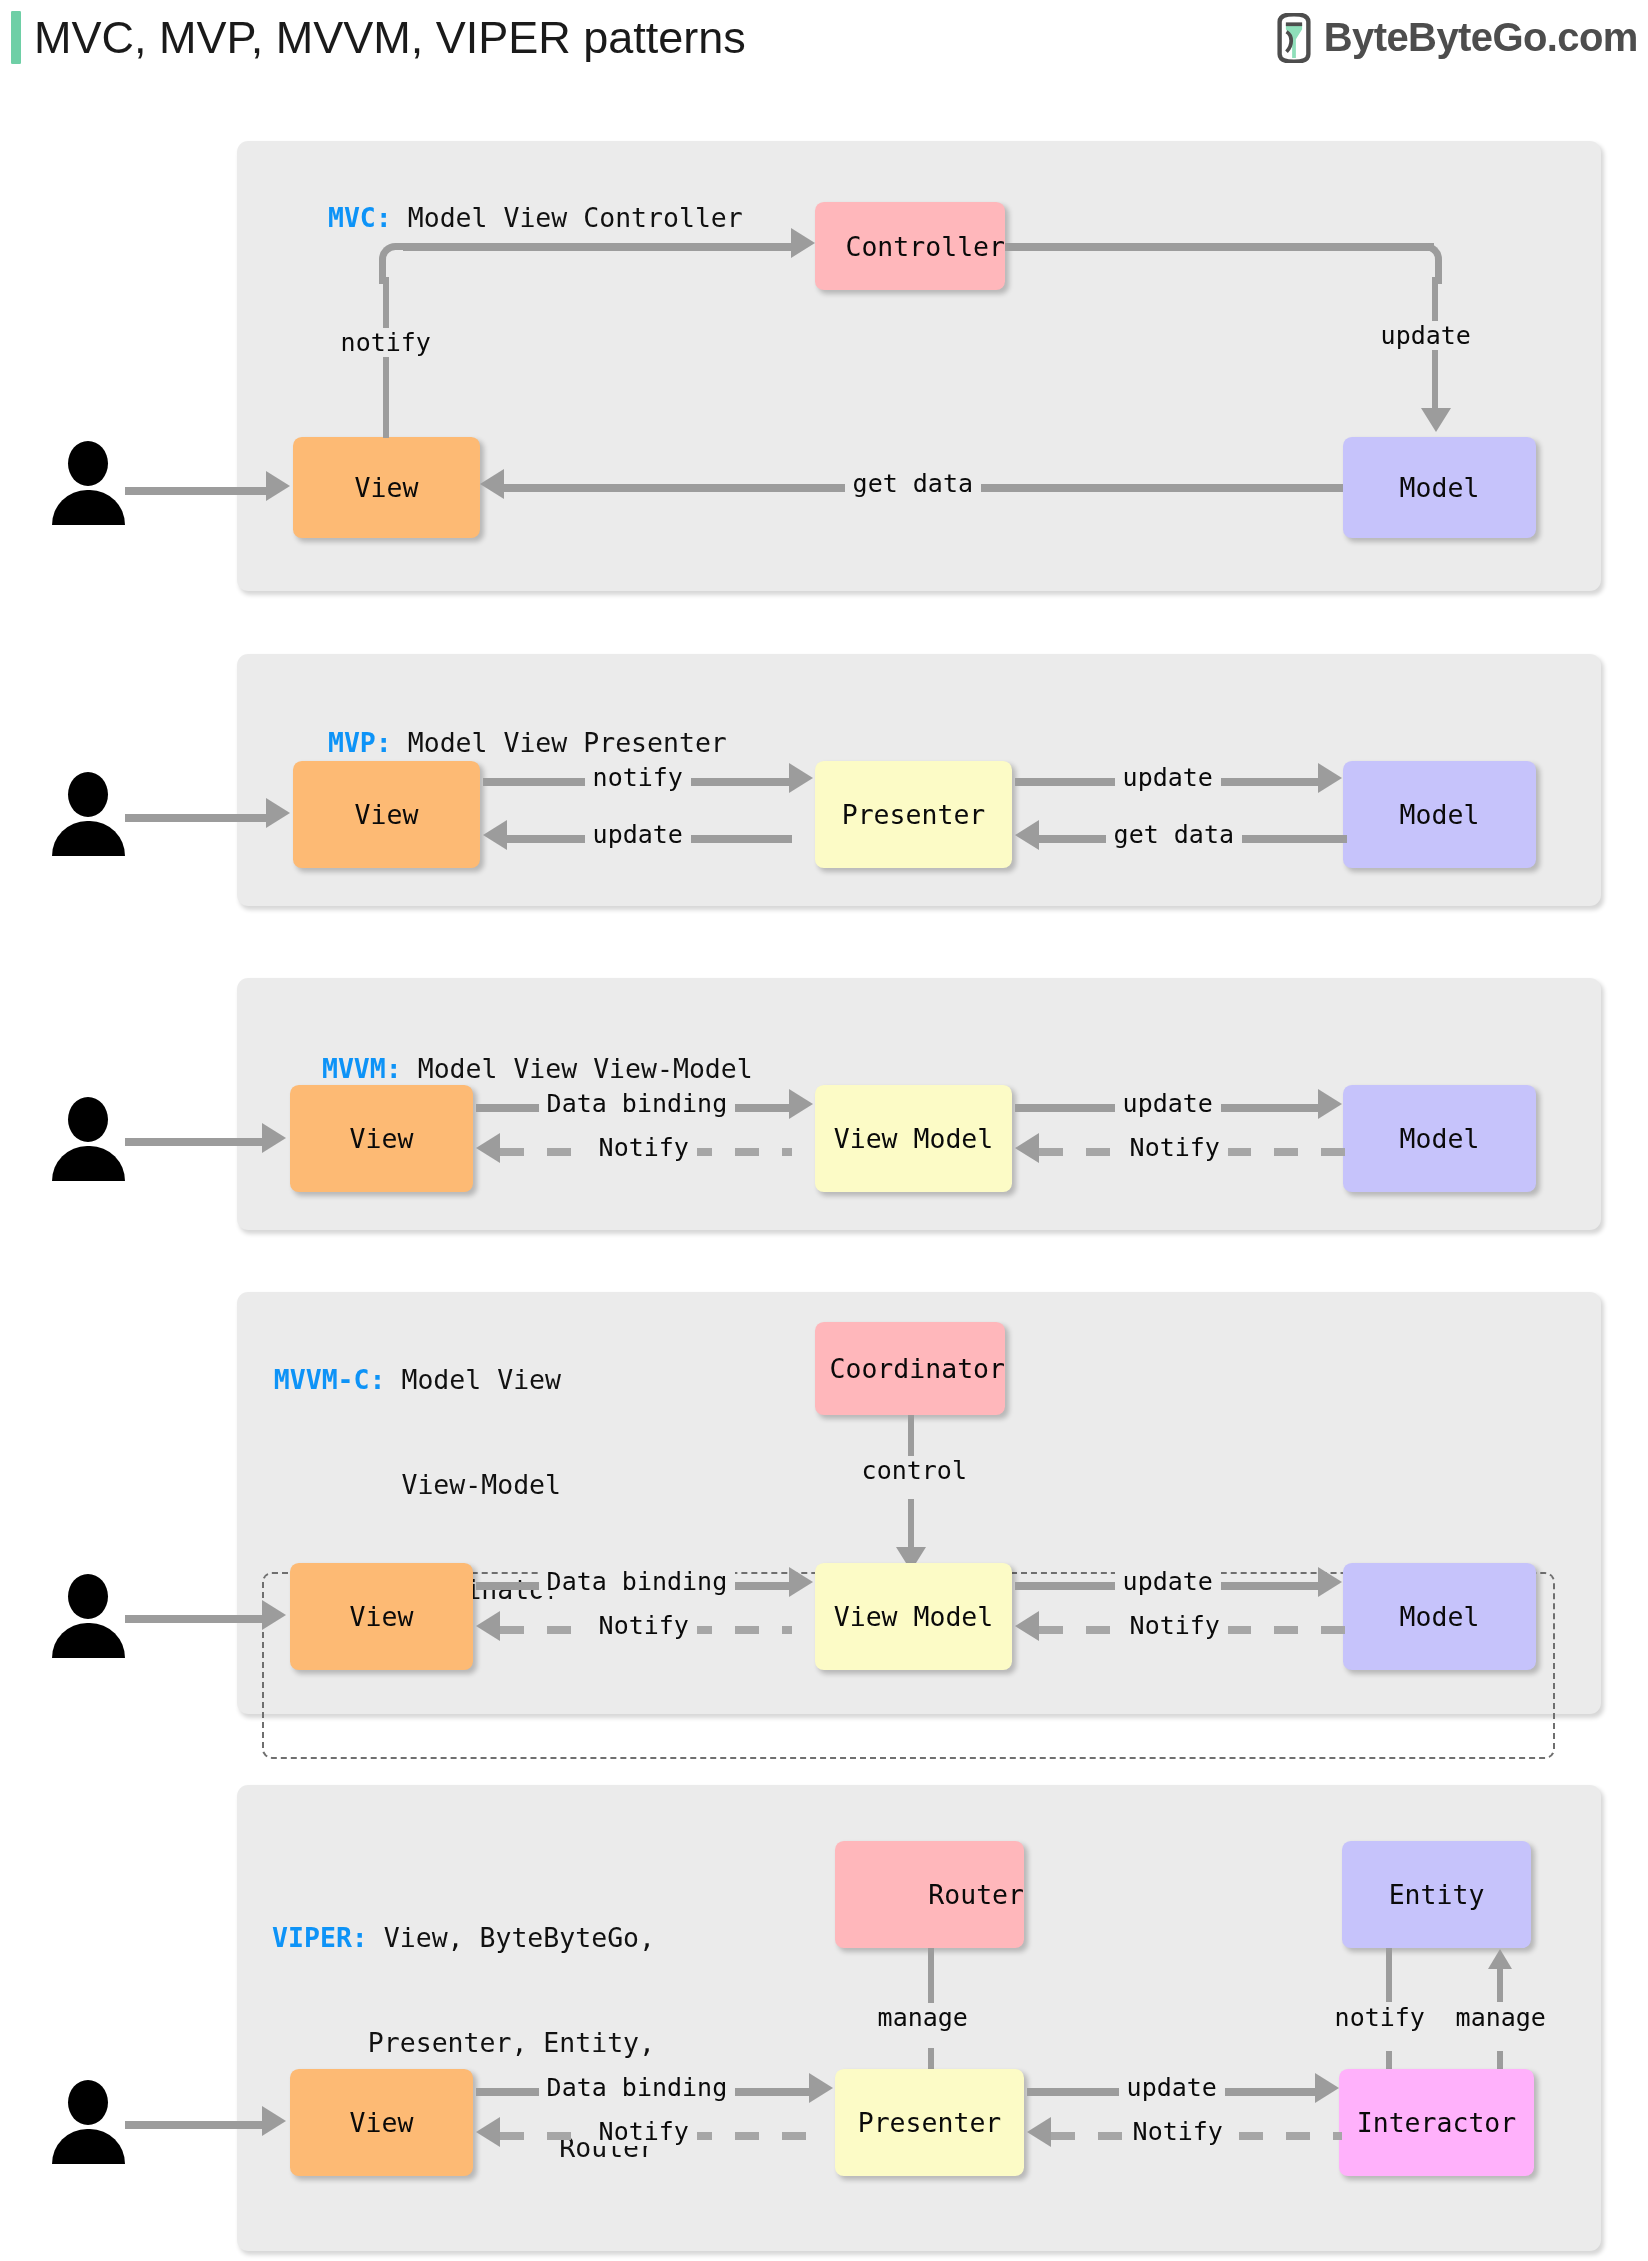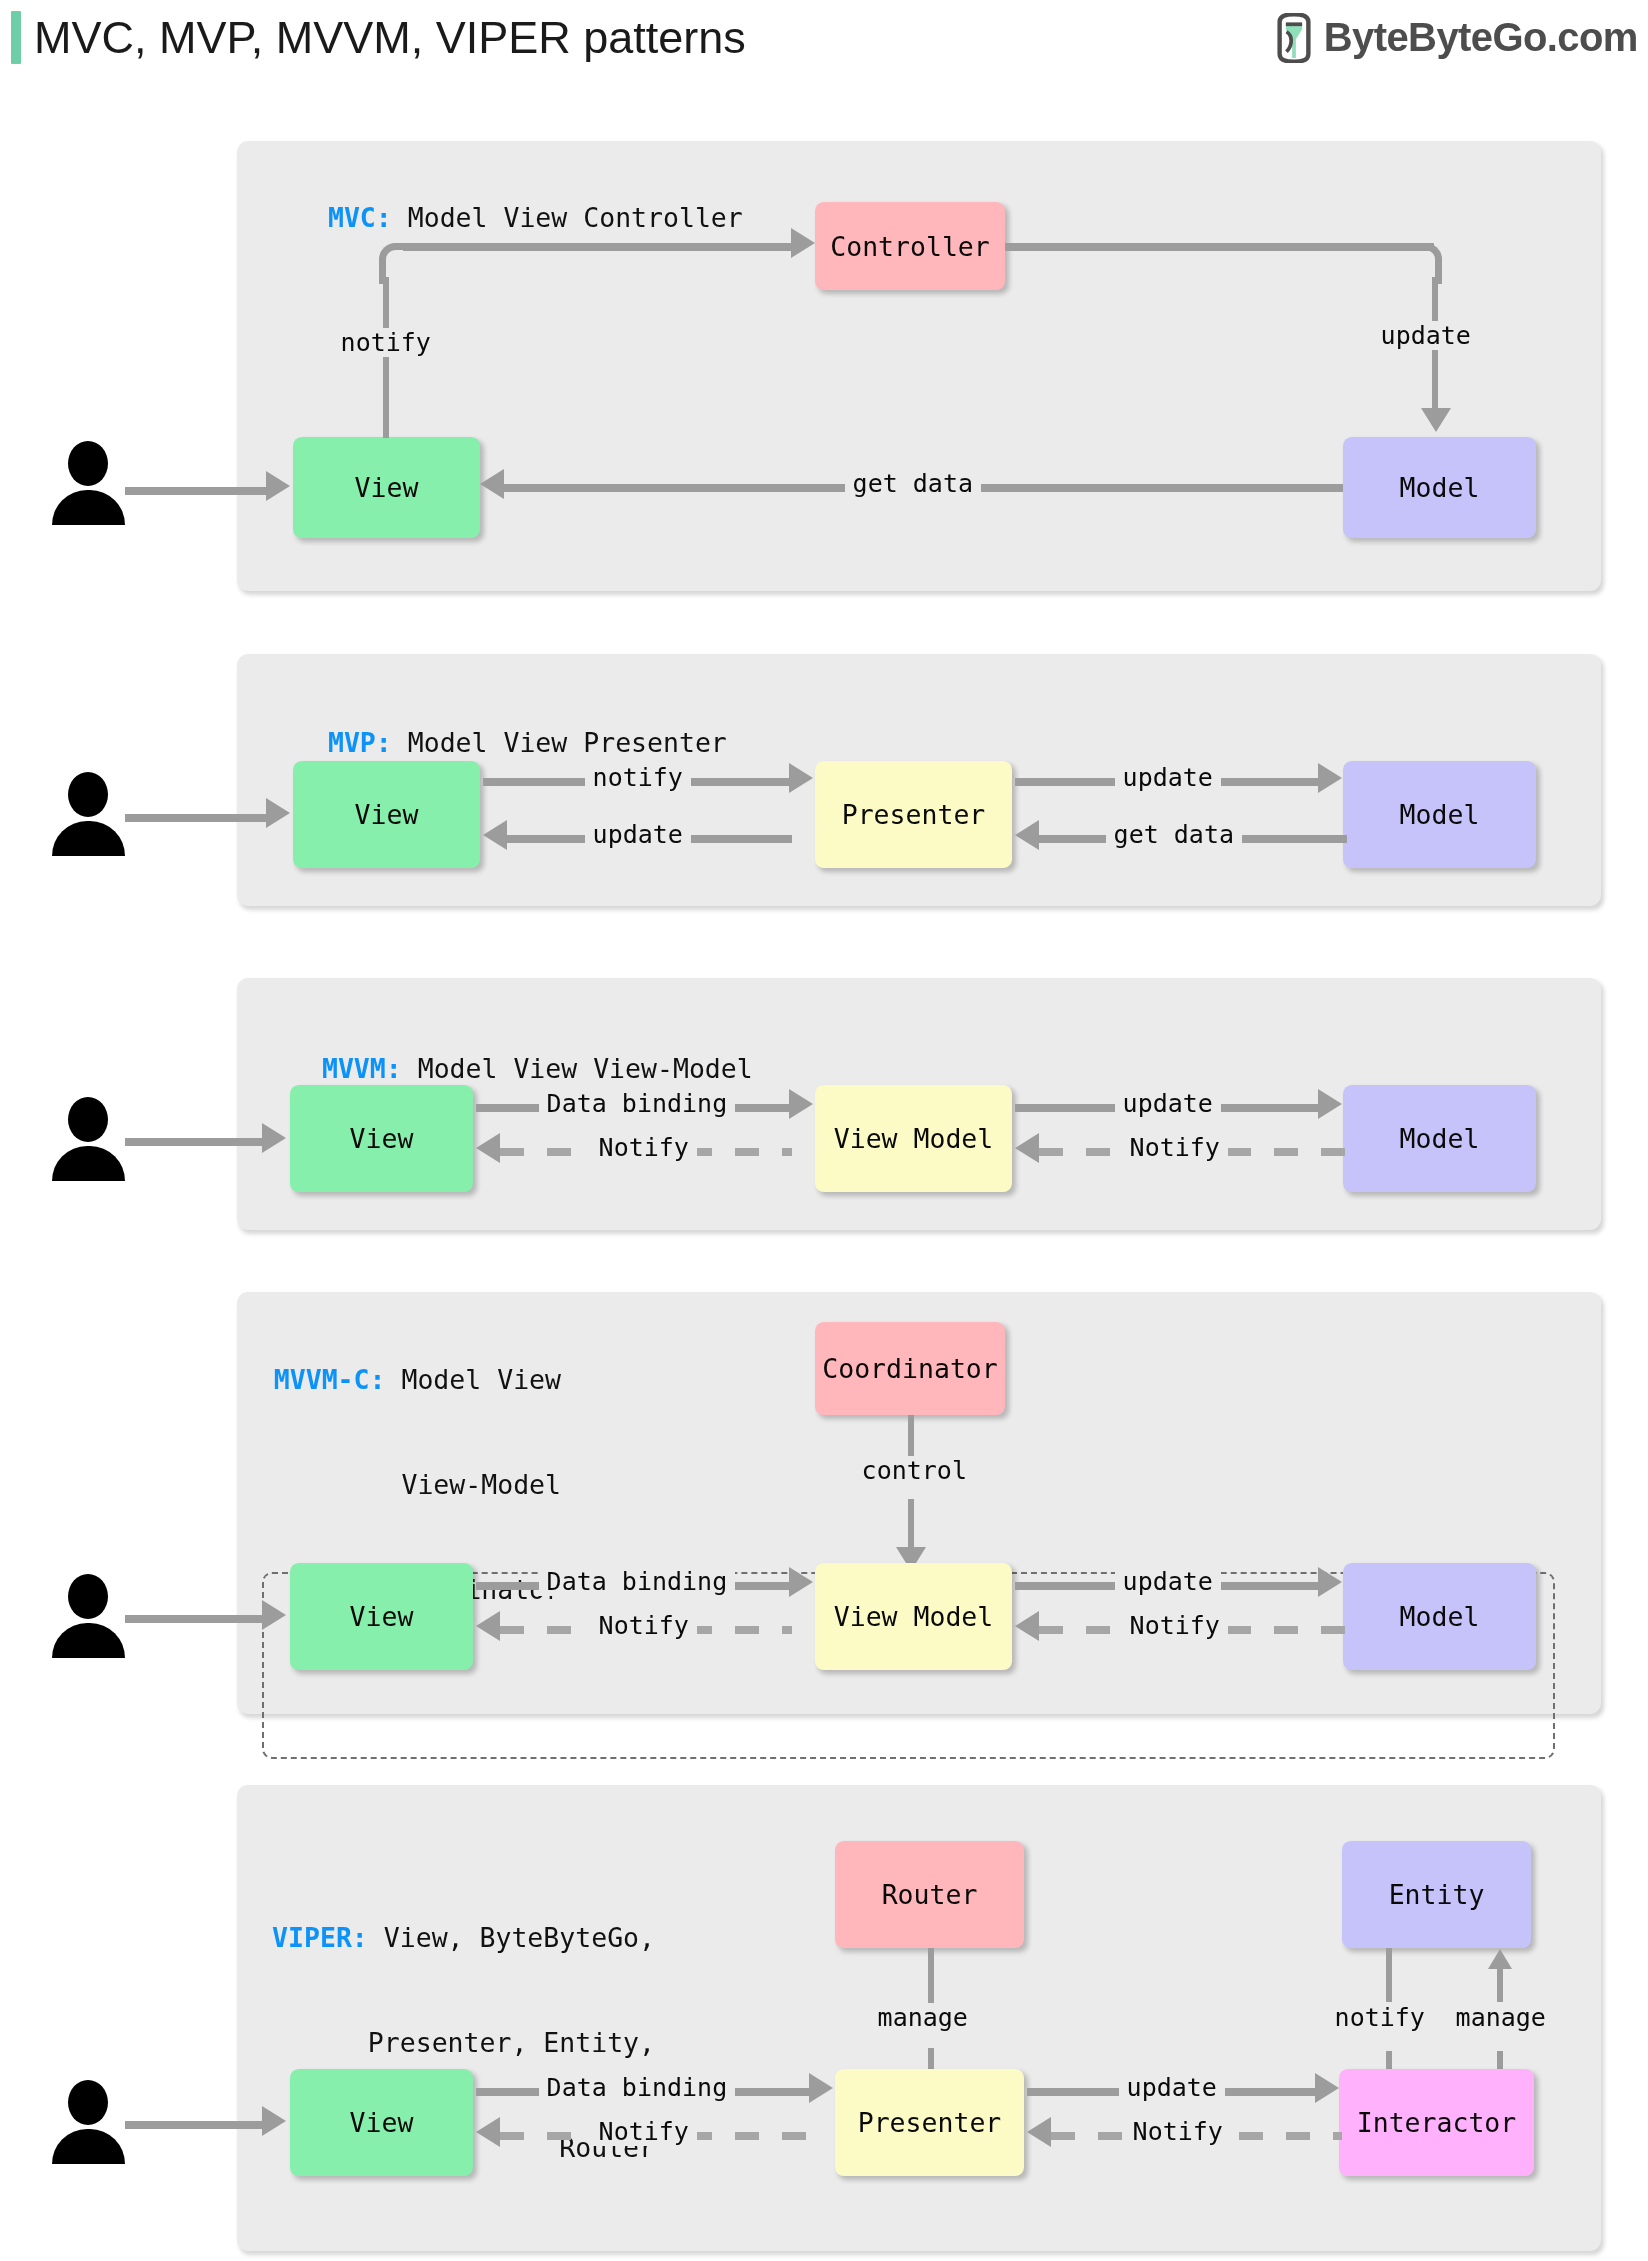--- a/index.html
+++ b/index.html
@@ -42,23 +42,23 @@
   .title-right{text-align:right;}
 
   
   .node{
     position:absolute;border-radius:8.8px;
     display:flex;align-items:center;justify-content:center;
     font-size:26.5px;color:#0a0a0a;white-space:nowrap;
     box-shadow:3.2px 3.8px 5px rgba(0,0,0,.22);
     font-family:"DejaVu Sans Mono","Liberation Mono",monospace;
   }
-  .c-view      {background:#86efac;}
+  .c-view      {background:#fdba74;}
   .c-model     {background:#c6c3fb;}
-  .c-ctrl      {background:#ffb7bb;}
+  .c-ctrl      {background:#ffb7bb;justify-content:flex-end;}
   .c-vm        {background:#fcfbc6;}
   .c-interactor{background:#ffb1fb;}
 
   
   .user{position:absolute;width:73px;height:82px;}
   .user .head{position:absolute;left:16.4px;top:0;width:40px;height:45px;border-radius:50%;background:#000;}
   .user .body{position:absolute;left:0;top:49px;width:73px;height:35px;background:#000;border-radius:37px 37px 0 0;}
 
   
   .hline{position:absolute;height:7.6px;background:#9c9c9c;}

